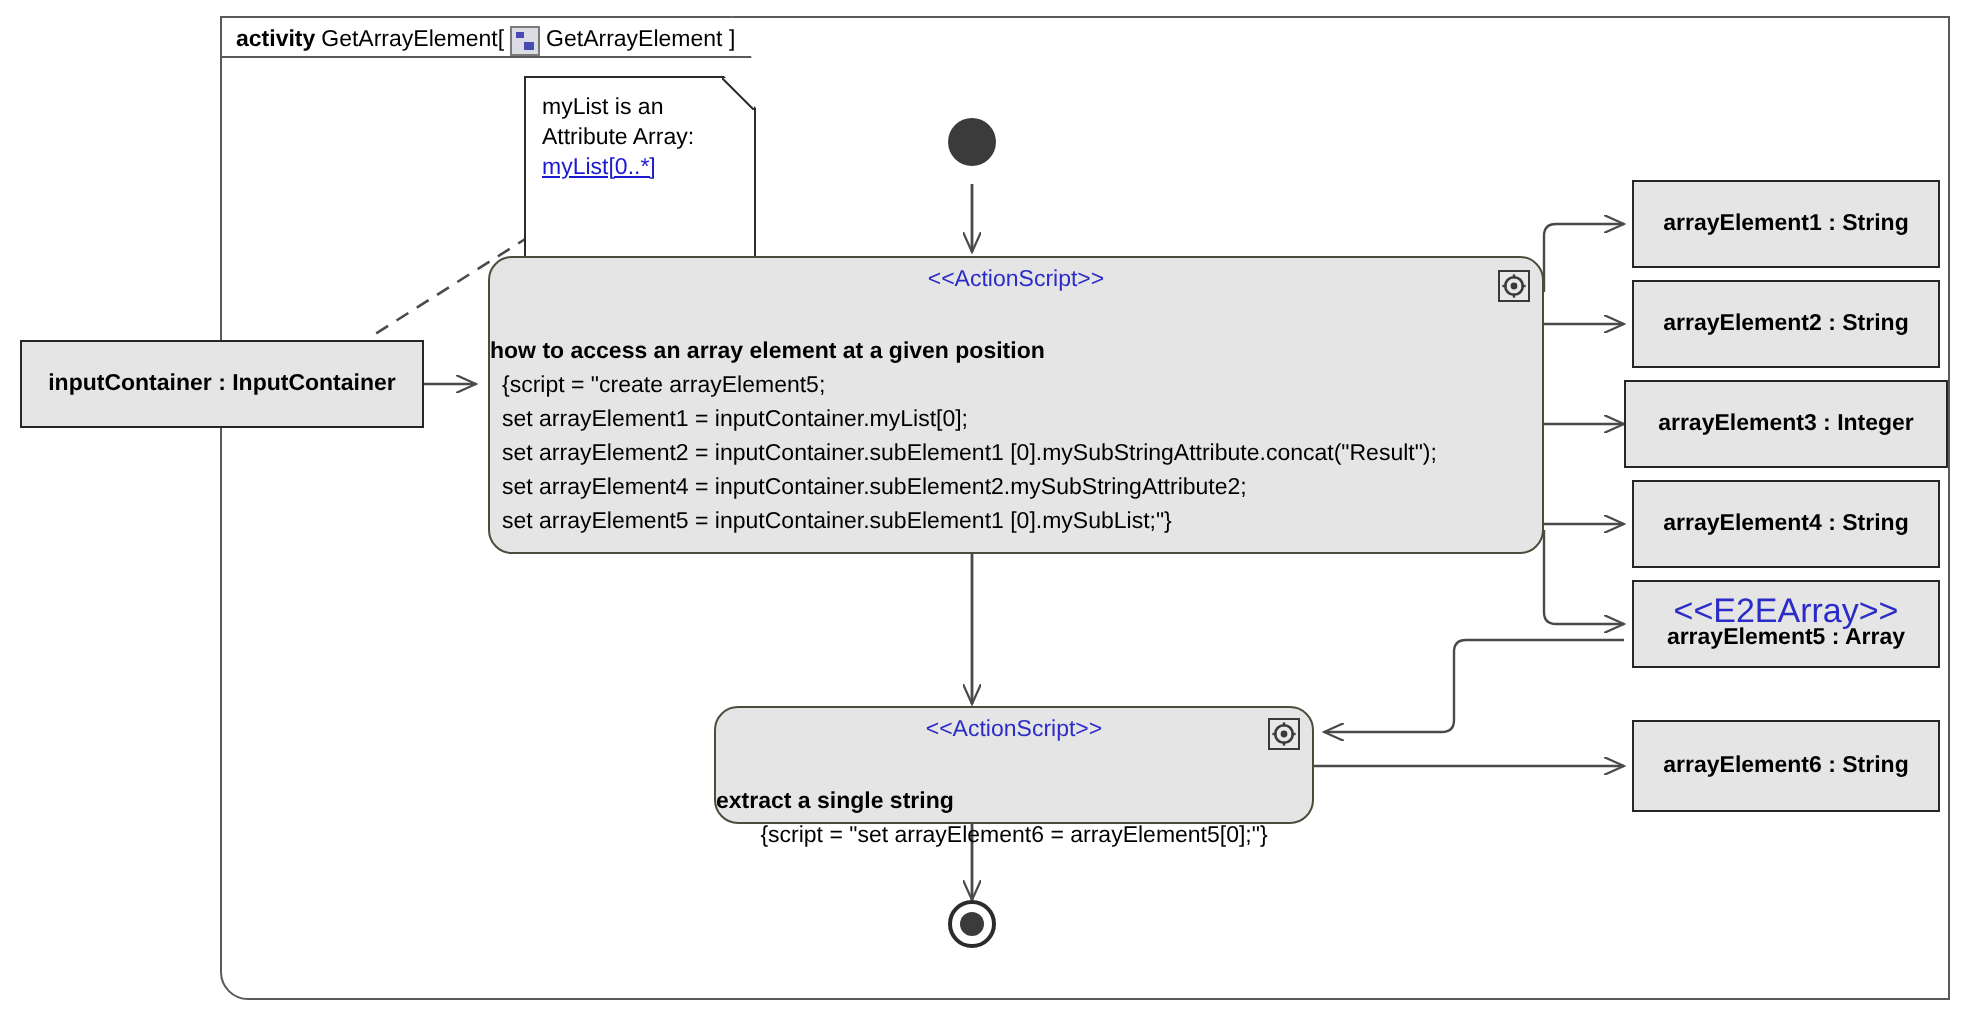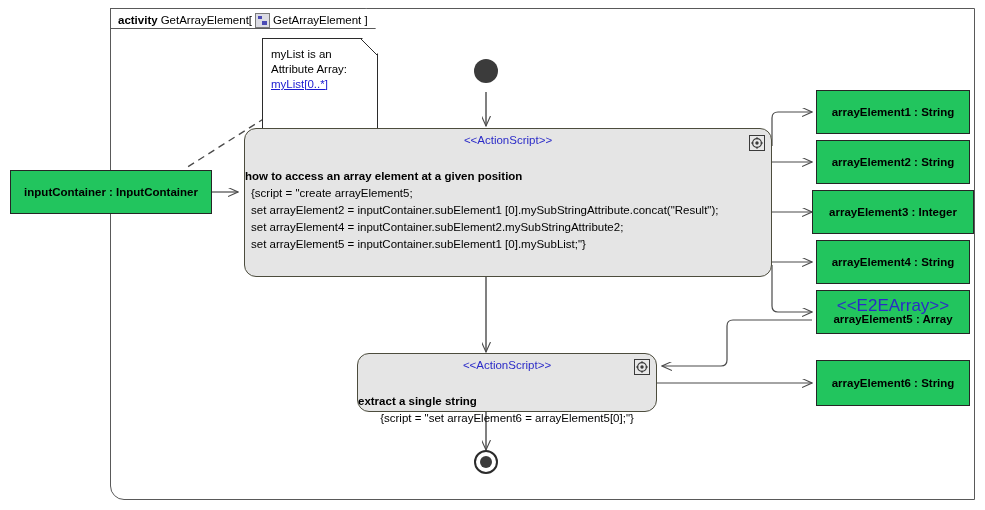--- a/index.html
+++ b/index.html
@@ -20,21 +20,21 @@
   .frame-tab .kw{font-weight:bold;font-size:11.5px;}
   .frame-tab .nm{font-size:11.5px;}
   .tabicon{width:13px;height:13px;border:1px solid #7a7a7a;background:#dcdce4;
            position:relative;display:inline-block;vertical-align:middle;}
   .tabicon:before{content:"";position:absolute;left:2px;top:2px;width:4px;height:3px;
            background:#4a4ab4;}
   .tabicon:after{content:"";position:absolute;left:6px;top:7px;width:5px;height:4px;
            background:#4a4ab4;}
 
   
-  .onode{position:absolute;background:#22c55e;border:1px solid #262626;
+  .onode{position:absolute;background:#e5e5e5;border:1px solid #262626;
          box-sizing:border-box;display:flex;flex-direction:column;
          align-items:center;justify-content:center;text-align:center;}
   .onode .stereo{color:#2b2bc8;font-size:17px;line-height:13px;}
   .onode .lbl{font-weight:bold;font-size:11.5px;line-height:14px;}
 
   
   .anode{position:absolute;background:#e5e5e5;border:1px solid #4c4c3d;
          border-radius:12px;box-sizing:border-box;}
   .anode .stereo{color:#2b2bc8;text-align:center;font-size:11.5px;
          line-height:15px;padding-top:4px;}
@@ -126,20 +126,21 @@
   <div class="onode" style="left:10px;top:170px;width:202px;height:44px;">
     <div class="lbl">inputContainer : InputContainer</div>
   </div>
 
   <div class="init" style="left:474px;top:59px;"></div>
 
   <div class="anode" style="left:244px;top:128px;width:528px;height:149px;">
     <div class="stereo">&lt;&lt;ActionScript&gt;&gt;</div>
     <div class="title">how to access an array element at a given position</div>
     <div class="script">{script = "create arrayElement5;</div>
+    <div class="script">set arrayElement1 = inputContainer.myList[0];</div>
     <div class="script">set arrayElement2 = inputContainer.subElement1 [0].mySubStringAttribute.concat("Result");</div>
     <div class="script">set arrayElement4 = inputContainer.subElement2.mySubStringAttribute2;</div>
     <div class="script">set arrayElement5 = inputContainer.subElement1 [0].mySubList;"}</div>
     <div class="cog" style="right:6px;top:6px;">
       <svg width="12" height="12" viewBox="0 0 12 12">
         <circle cx="6" cy="6" r="4.4" fill="none" stroke="#3a3a3a" stroke-width="1.3"></circle>
         <circle cx="6" cy="6" r="1.7" fill="#3a3a3a"></circle>
         <rect x="5.4" y="0.2" width="1.2" height="2" fill="#3a3a3a"></rect>
         <rect x="5.4" y="9.8" width="1.2" height="2" fill="#3a3a3a"></rect>
         <rect x="0.2" y="5.4" width="2" height="1.2" fill="#3a3a3a"></rect>

